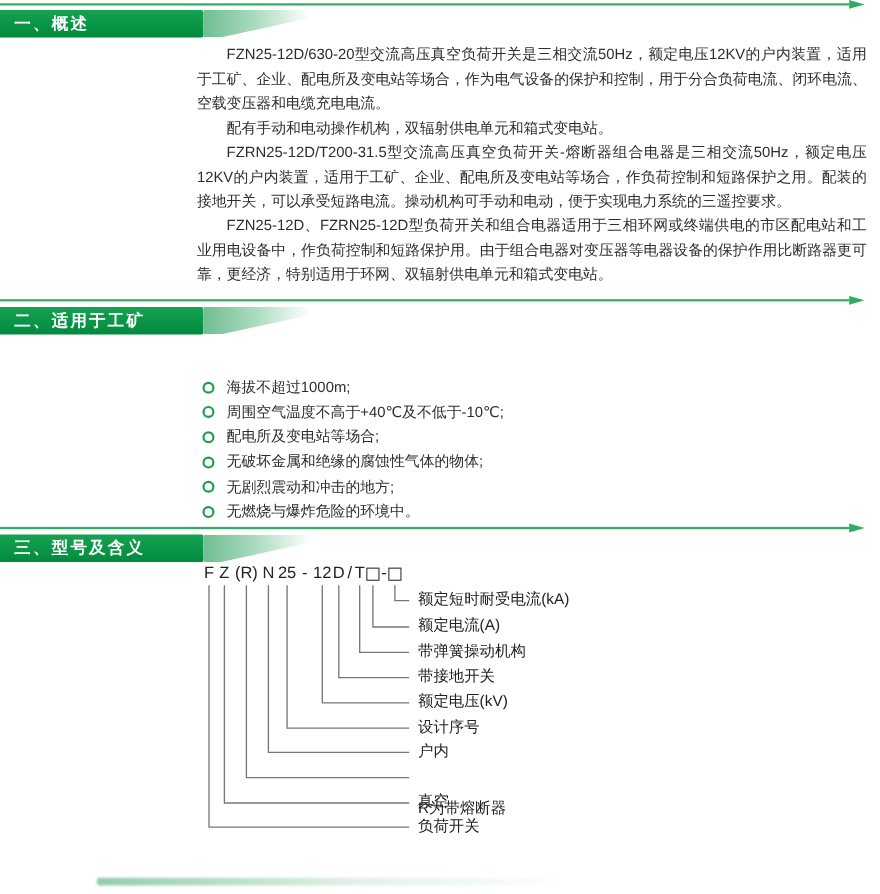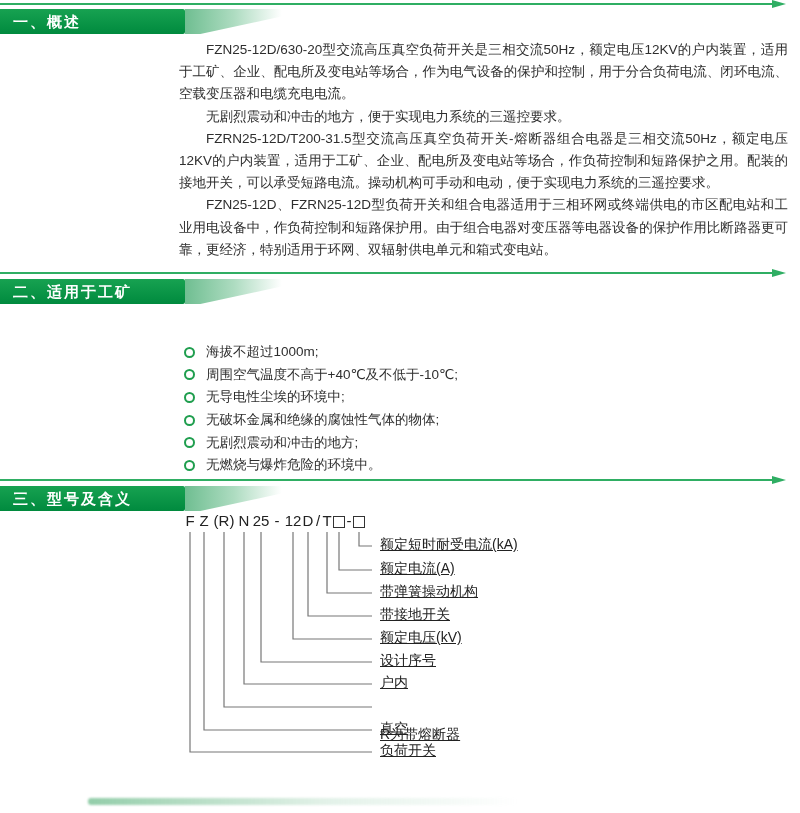--- a/index.html
+++ b/index.html
@@ -47,21 +47,21 @@
   .code-seg{
     position:absolute;top:512px;transform:translateX(-50%);
     font-size:15px;color:#222;font-weight:500;white-space:nowrap;
   }
   .code-seg.sq{
     width:10px;height:10px;border:1px solid #333;font-size:0;
     top:516px;background:#fff;
   }
   .diagram-svg{position:absolute;left:170px;top:510px;}
   .diagram-label{
-    position:absolute;left:380px;font-size:14px;color:#222;white-space:nowrap;text-decoration:underline;
+    position:absolute;left:380px;font-size:14px;color:#222;white-space:nowrap;
   }
 
   
   .bottom-strip{
     position:absolute;left:88px;top:798px;width:430px;height:7px;border-radius:3px;
     background:linear-gradient(to right,rgba(60,165,100,.55),rgba(160,210,180,.3) 55%,rgba(255,255,255,0));
     filter:blur(1px);
   }
 </style>
 </head>
@@ -70,21 +70,21 @@
 <div class="page">
 
   <div class="thin-line" style="top:3px">
     <div class="arrow"></div>
   </div>
   <div class="bar" style="top:9px">一、概述</div>
   <div class="swoosh" style="top:9px"></div>
 
   <div class="paras">
     <p>FZN25-12D/630-20型交流高压真空负荷开关是三相交流50Hz，额定电压12KV的户内装置，适用于工矿、企业、配电所及变电站等场合，作为电气设备的保护和控制，用于分合负荷电流、闭环电流、空载变压器和电缆充电电流。</p>
-    <p>无剧烈震动和冲击的地方，便于实现电力系统的三遥控要求。</p>
+    <p>配有手动和电动操作机构，双辐射供电单元和箱式变电站。</p>
     <p>FZRN25-12D/T200-31.5型交流高压真空负荷开关-熔断器组合电器是三相交流50Hz，额定电压12KV的户内装置，适用于工矿、企业、配电所及变电站等场合，作负荷控制和短路保护之用。配装的接地开关，可以承受短路电流。操动机构可手动和电动，便于实现电力系统的三遥控要求。</p>
     <p>FZN25-12D、FZRN25-12D型负荷开关和组合电器适用于三相环网或终端供电的市区配电站和工业用电设备中，作负荷控制和短路保护用。由于组合电器对变压器等电器设备的保护作用比断路器更可靠，更经济，特别适用于环网、双辐射供电单元和箱式变电站。</p>
   </div>
 
   <div class="thin-line" style="top:272px">
     <div class="arrow"></div>
   </div>
   <div class="bar" style="top:279px">二、适用于工矿</div>
   <div class="swoosh" style="top:279px"></div>
 
@@ -92,21 +92,21 @@
     <div class="bullet-row">
       <div class="ring"></div>
       <span>海拔不超过1000m;</span>
     </div>
     <div class="bullet-row">
       <div class="ring"></div>
       <span>周围空气温度不高于+40℃及不低于-10℃;</span>
     </div>
     <div class="bullet-row">
       <div class="ring"></div>
-      <span>无导电性尘埃的环境中;</span>
+      <span>配电所及变电站等场合;</span>
     </div>
     <div class="bullet-row">
       <div class="ring"></div>
       <span>无破坏金属和绝缘的腐蚀性气体的物体;</span>
     </div>
     <div class="bullet-row">
       <div class="ring"></div>
       <span>无剧烈震动和冲击的地方;</span>
     </div>
     <div class="bullet-row">

